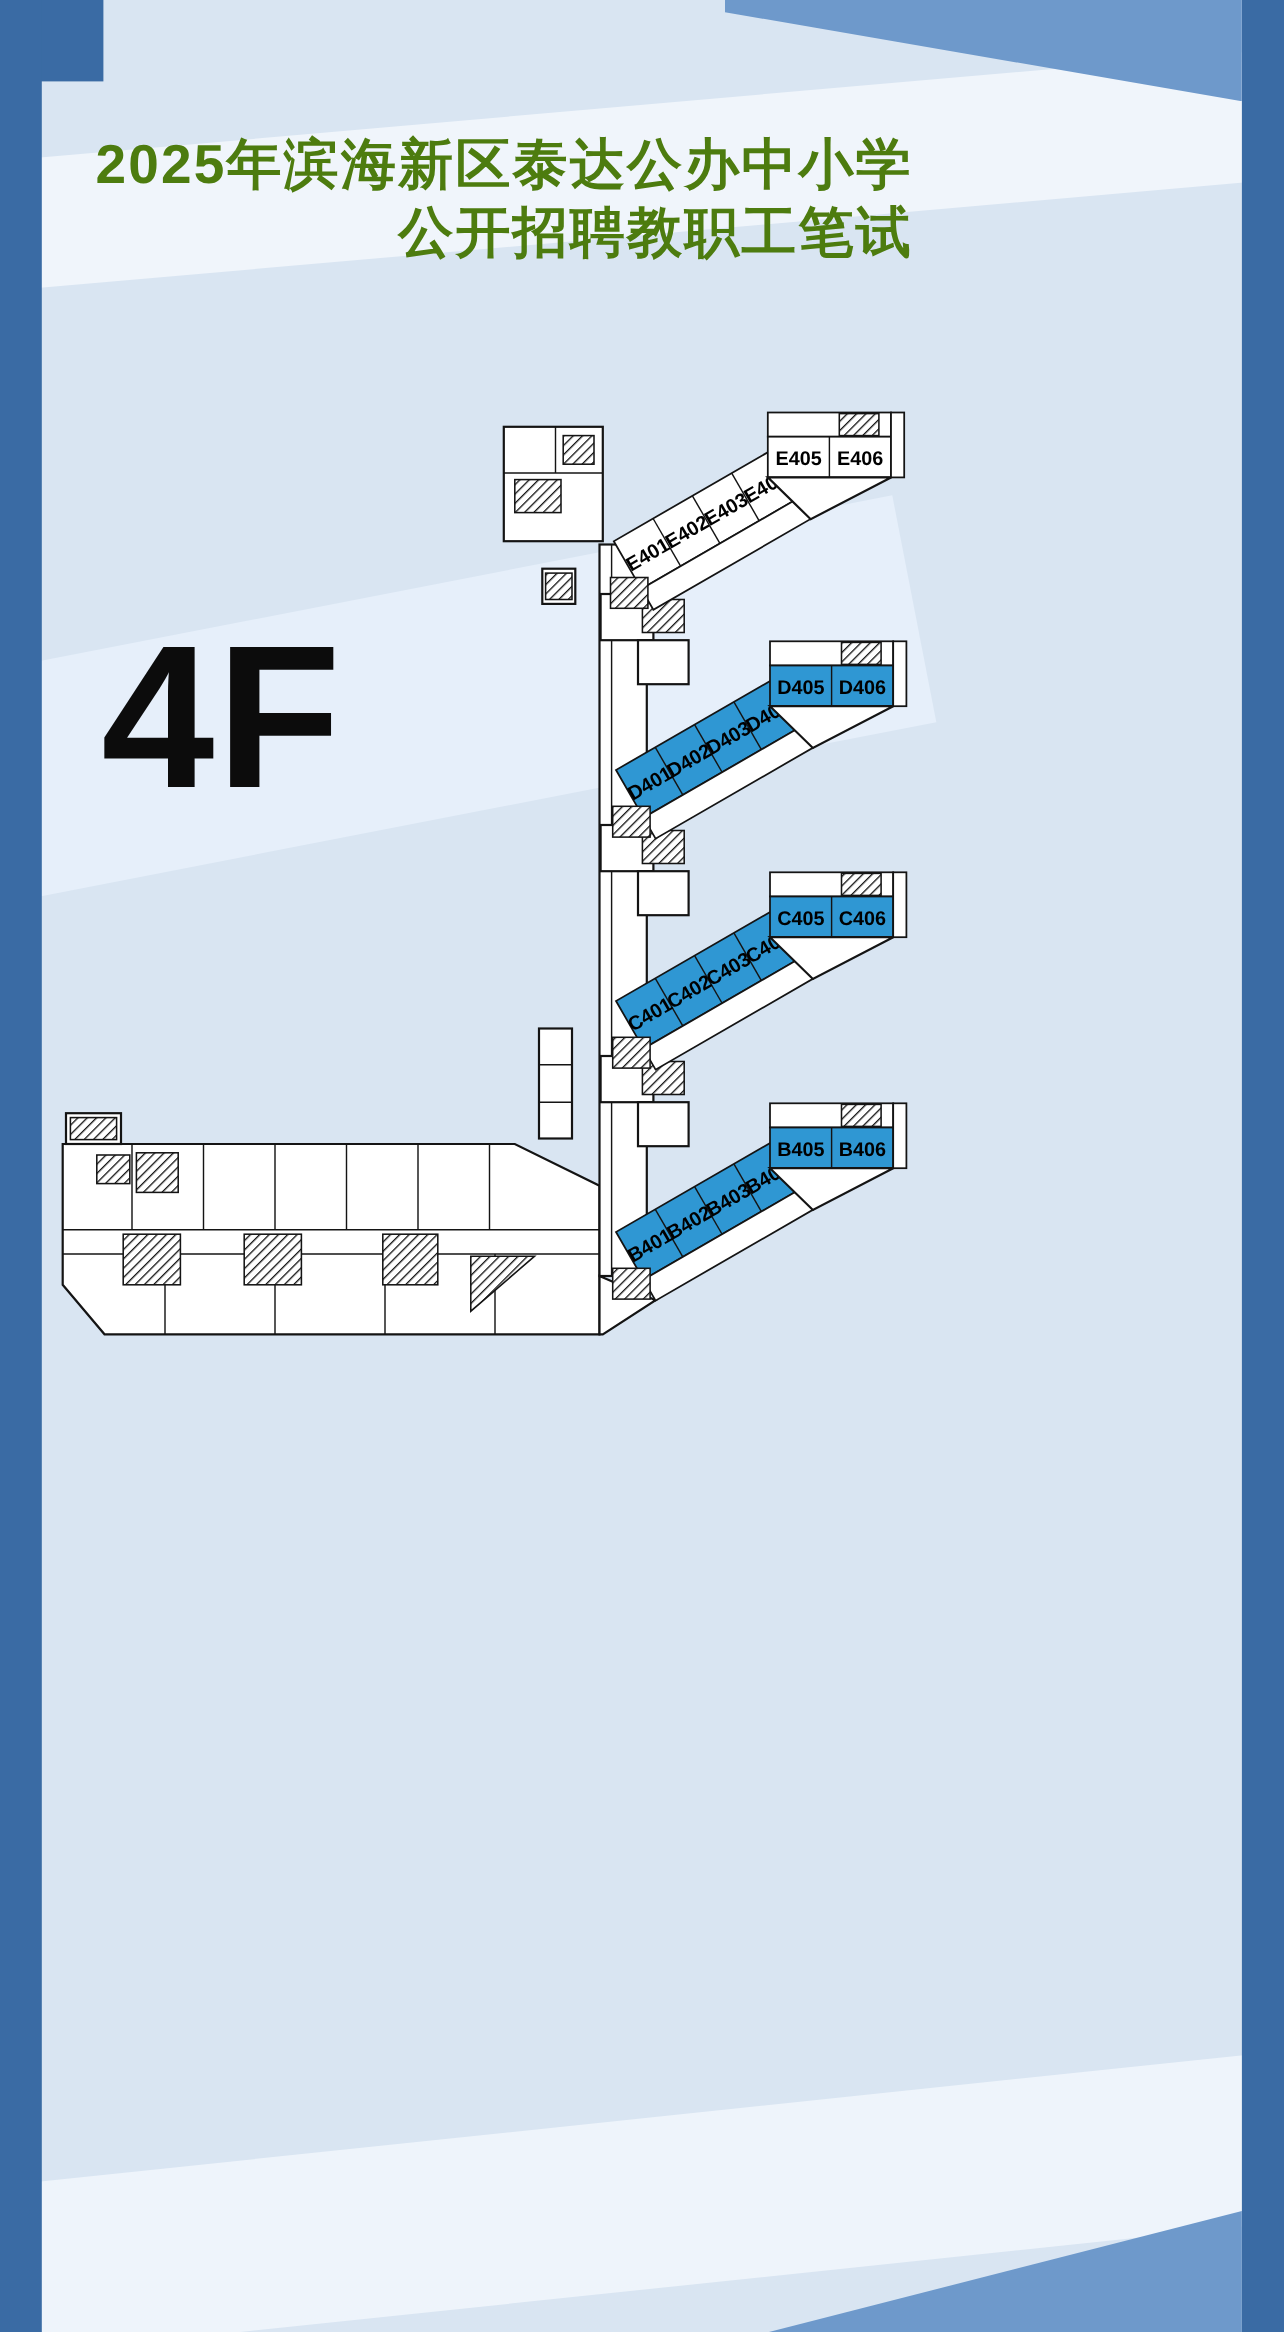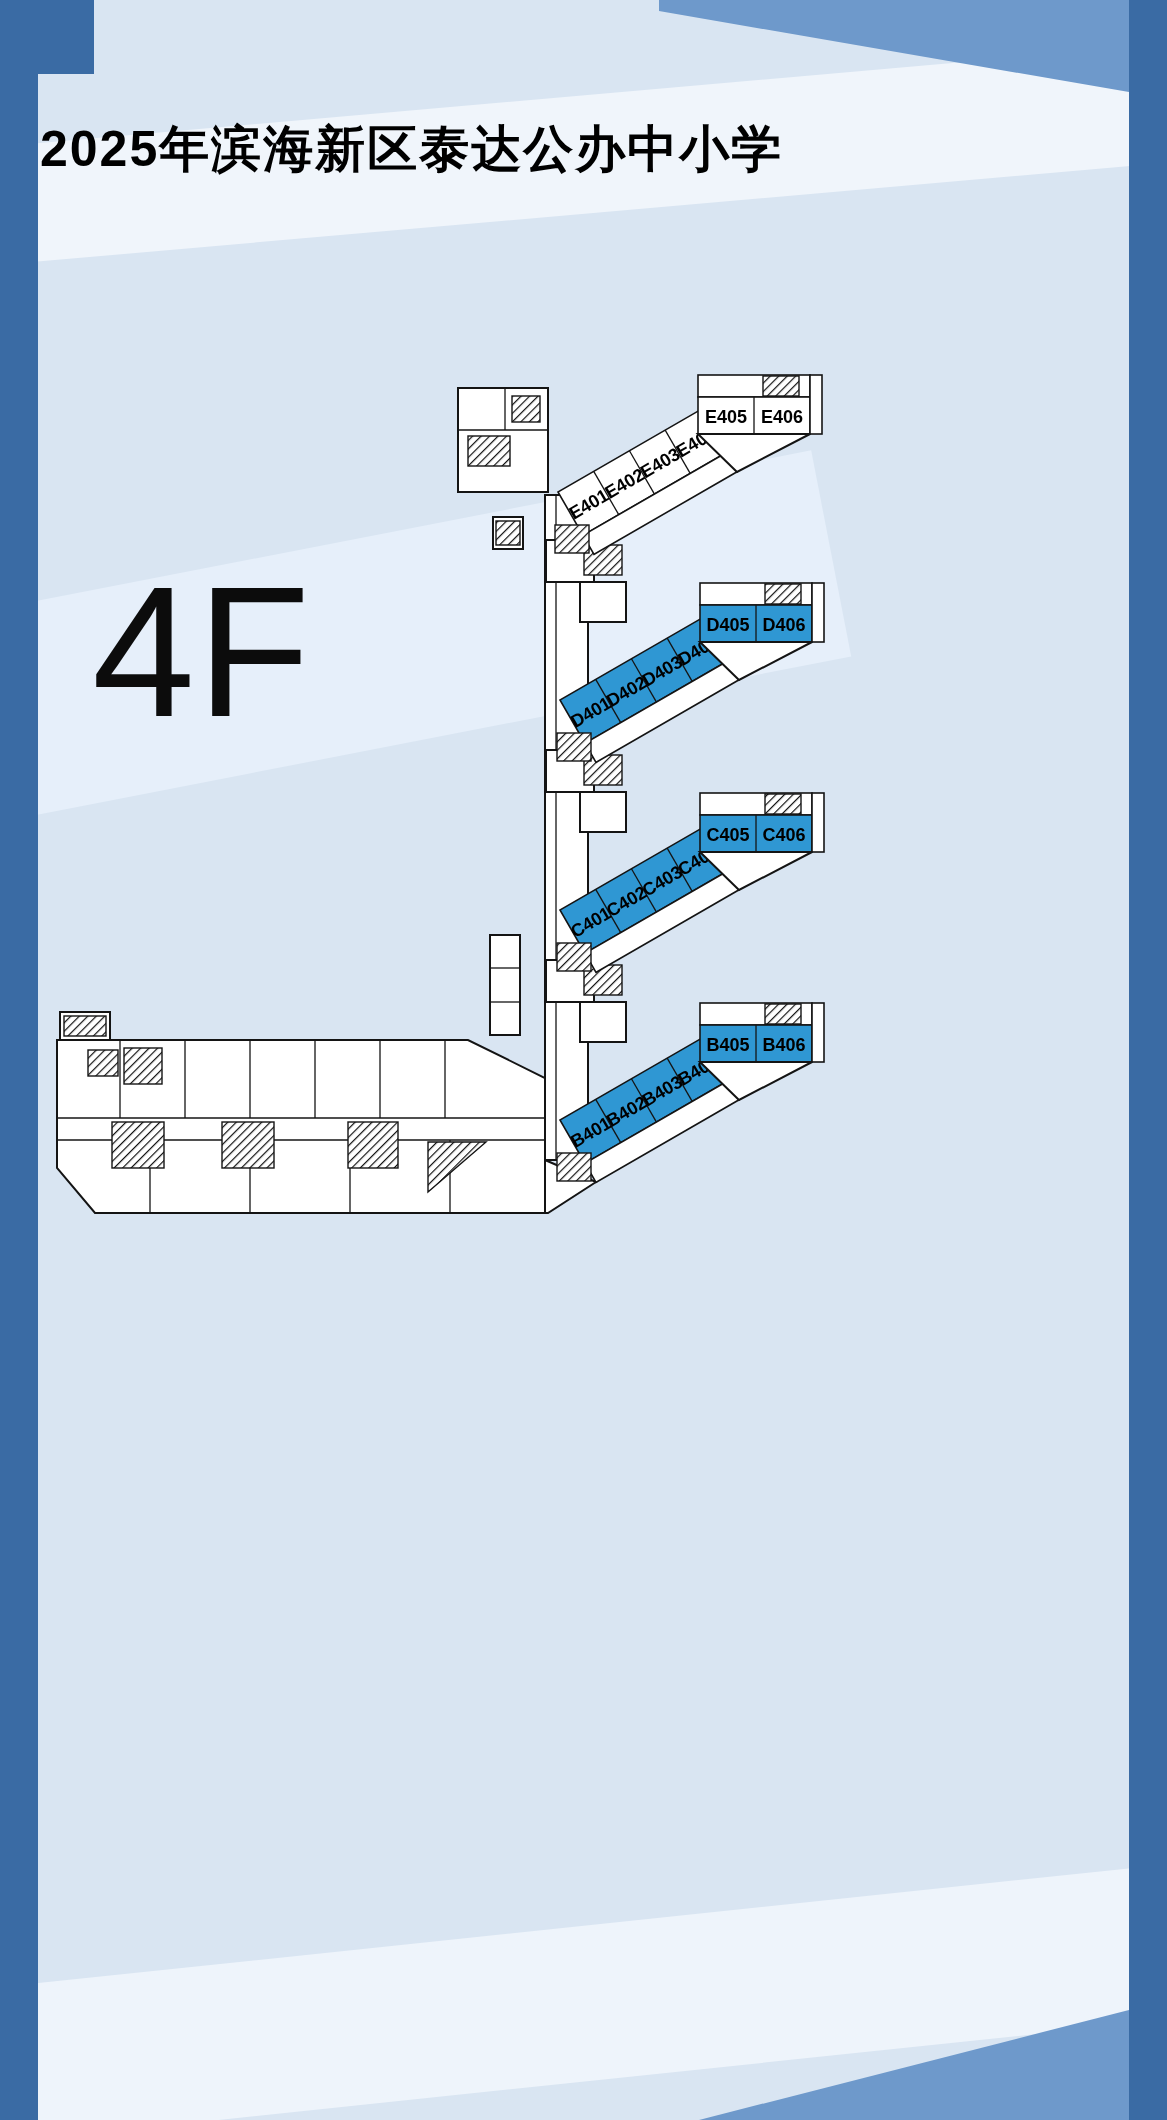--- a/index.html
+++ b/index.html
@@ -17,29 +17,29 @@
             clip-path:polygon(0 0,100% 0,100% 100%,0 12%);}
   .wedge-br{position:absolute;bottom:0;right:38px;width:430px;height:110px;background:#6e99cb;
             clip-path:polygon(100% 0,100% 100%,0 100%);}
   .corner-tl{position:absolute;top:0;left:0;width:94px;height:74px;background:#3a6ba4;}
   .edge-bar{position:absolute;top:0;bottom:0;width:38px;background:#3a6ba4;}
   .edge-bar.left{left:0;}
   .edge-bar.right{right:0;}
 
   
   .title{
-    position:absolute;left:40px;top:118px;width:790px;text-align:left;
-    color:#000000;font-weight:800;font-size:50px;line-height:62px;letter-spacing:2px;
+    position:absolute;left:40px;top:118px;width:790px;text-align:right;
+    color:#4d7c0f;font-weight:800;font-size:50px;line-height:62px;letter-spacing:2px;
   }
   .title div{white-space:nowrap;}
 
   
   .floor-label{
     position:absolute;left:92px;top:560px;
-    font-size:185px;font-weight:400;color:#0c0c0c;letter-spacing:2px;line-height:1;
+    font-size:185px;font-weight:700;color:#0c0c0c;letter-spacing:2px;line-height:1;
   }
 
   
   .plan-svg{position:absolute;left:0;top:0;width:1167px;height:2120px;}
   .outline{fill:#ffffff;stroke:#141414;stroke-width:2;}
   .thin{fill:none;stroke:#141414;stroke-width:1.3;}
   .room-blue{fill:#2f97d3;stroke:#141414;stroke-width:1.6;}
   .room-white{fill:#ffffff;stroke:#141414;stroke-width:1.6;}
   .hatch{fill:url(#hatch);stroke:#141414;stroke-width:1.4;}
   .lbl{font-family:"Liberation Sans",sans-serif;font-size:18px;font-weight:700;fill:#000;text-anchor:middle;}
@@ -51,20 +51,21 @@
 <div class="band band2"></div>
 <div class="band band3"></div>
 <div class="wedge-tr"></div>
 <div class="wedge-br"></div>
 <div class="corner-tl"></div>
 <div class="edge-bar left"></div>
 <div class="edge-bar right"></div>
 
 <div class="title">
   <div>2025年滨海新区泰达公办中小学</div>
+  <div>公开招聘教职工笔试</div>
 </div>
 
 <div class="floor-label">4F</div>
 
 <svg class="plan-svg" viewBox="0 0 1167 2120">
   <defs>
     <pattern id="hatch" width="6" height="6" patternUnits="userSpaceOnUse" patternTransform="rotate(45)">
       <rect width="6" height="6" fill="#ffffff"></rect>
       <line x1="0" y1="0" x2="0" y2="6" stroke="#111" stroke-width="2.4"></line>
     </pattern>

